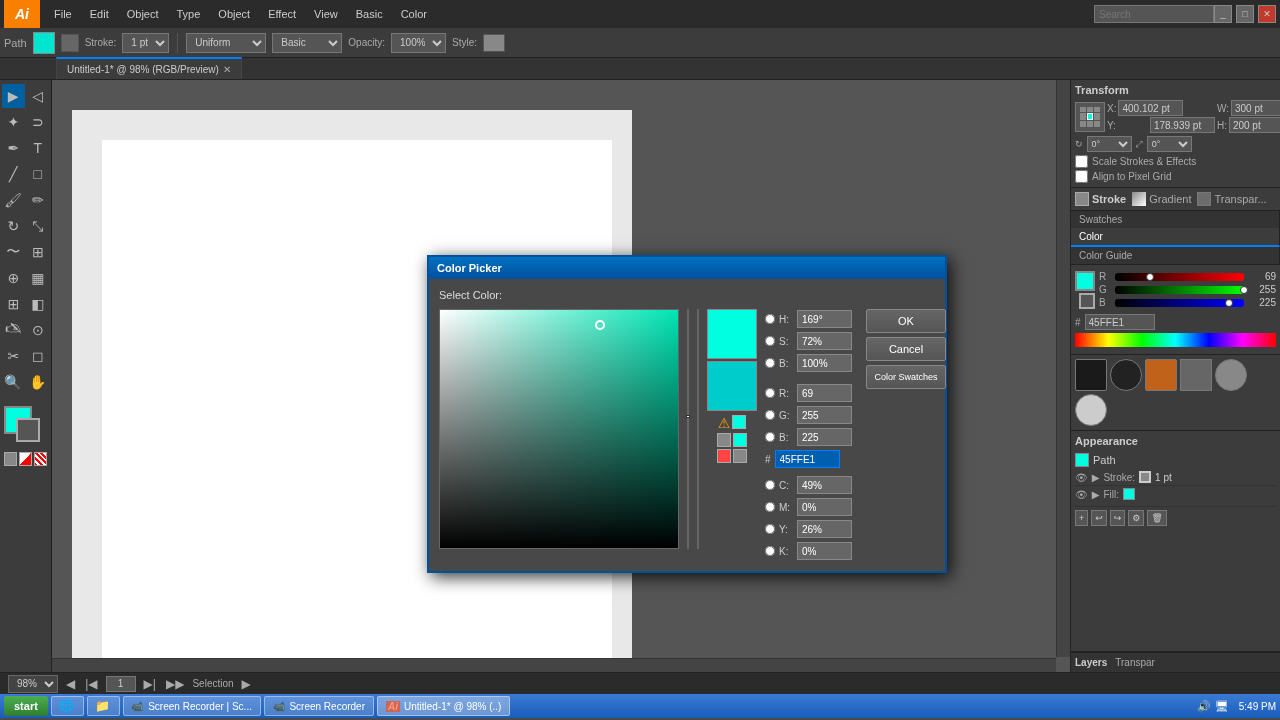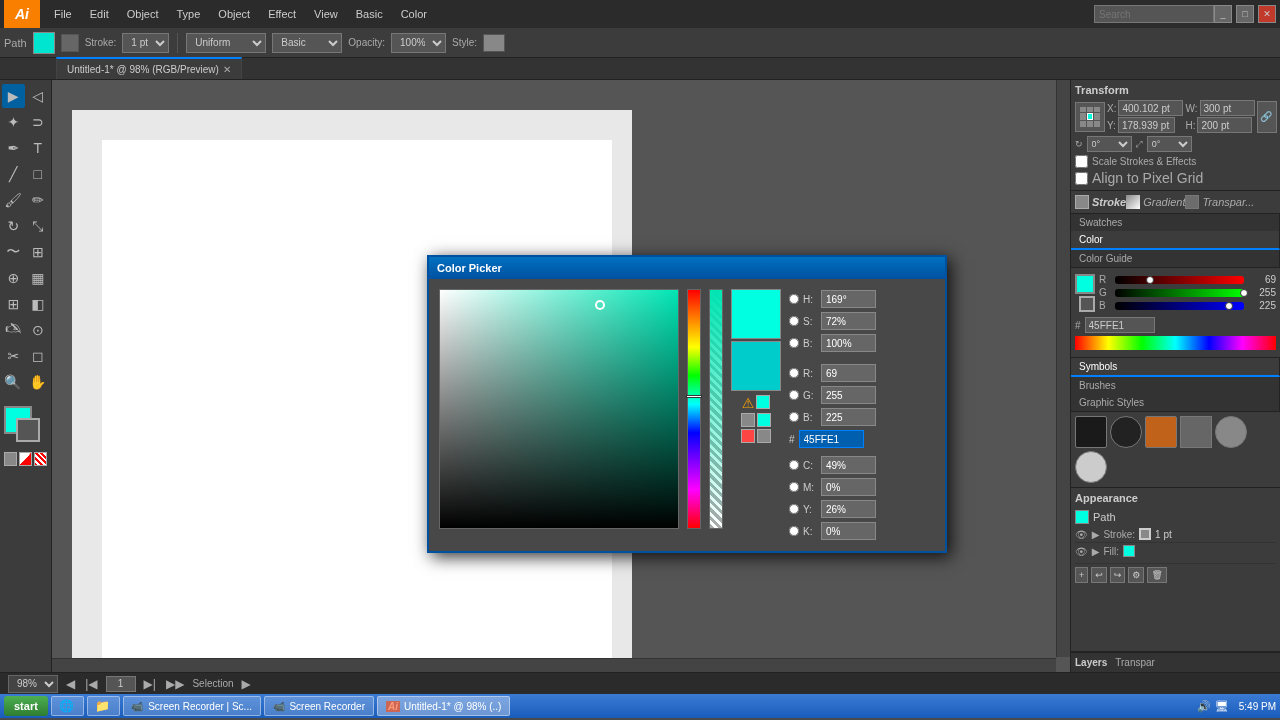--- a/index.html
+++ b/index.html
@@ -592,20 +592,21 @@
 
     <div style="position:absolute;right:0;top:0;bottom:15px;width:14px;background:#444;border-left:1px solid #333;"></div>
 
     <div style="position:absolute;bottom:0;left:0;right:14px;height:14px;background:#444;border-top:1px solid #333;"></div>
 
     <div id="color-picker-dialog">
       <div class="dialog-titlebar">
         <span>Color Picker</span>
       </div>
       <div class="dialog-body">
+        <div class="dialog-select-color">Select Color:</div>
         <div class="dialog-content">
 
           <div class="gradient-picker">
             <div class="gradient-cursor"></div>
           </div>
 
           <div class="hue-strip">
             <div class="hue-cursor"></div>
           </div>
 
@@ -682,20 +683,25 @@
               <span class="cv-label">Y:</span>
               <input type="text" class="cv-input" value="26%" style="">
             </div>
             <div class="cv-row">
               <input type="radio" class="cv-radio" name="colormode" style="">
               <span class="cv-label">K:</span>
               <input type="text" class="cv-input" value="0%" style="">
             </div>
           </div>
 
+          <div class="dialog-buttons">
+            <button class="dlg-btn">OK</button>
+            <button class="dlg-btn">Cancel</button>
+            <button class="dlg-btn" style="font-size:9px;">Color Swatches</button>
+          </div>
         </div>
 
       </div>
     </div>
   </div>
 
   <div id="right-panel" style="width:210px;background:#3c3c3c;border-left:1px solid #222;display:flex;flex-direction:column;overflow:hidden;font-size:11px;">
 
     <div style="padding:4px;border-bottom:1px solid #222;">
       <div style="display:flex;align-items:center;gap:4px;margin-bottom:4px;">
@@ -716,21 +722,21 @@
               <div style="background:#888;"></div>
           </div>
         </div>
         <div style="display:flex;flex-direction:column;gap:1px;">
           <div style="display:flex;align-items:center;gap:2px;">
             <span style="color:#aaa;font-size:10px;">X:</span>
             <input type="text" style="width: 65px; height: 16px; background: rgb(85, 85, 85); border: 1px solid rgb(119, 119, 119); color: rgb(204, 204, 204); font-size: 10px; padding: 1px 3px;" value="400.102 pt">
           </div>
           <div style="display:flex;align-items:center;gap:2px;">
             <span style="color:#aaa;font-size:10px;">Y:</span>
-            <input type="text" style="width: 57px; height: 16px; background: rgb(85, 85, 85); border: 1px solid rgb(119, 119, 119); color: rgb(204, 204, 204); font-size: 10px; padding: 1px 3px;" value="178.939 pt">
+            <input type="text" style="width: 65px; height: 16px; background: rgb(85, 85, 85); border: 1px solid rgb(119, 119, 119); color: rgb(204, 204, 204); font-size: 10px; padding: 1px 3px; margin-left: 32px;" value="178.939 pt">
           </div>
         </div>
         <div style="display:flex;flex-direction:column;gap:1px;">
           <div style="display:flex;align-items:center;gap:2px;">
             <span style="color:#aaa;font-size:10px;">W:</span>
             <input type="text" style="width: 55px; height: 16px; background: rgb(85, 85, 85); border: 1px solid rgb(119, 119, 119); color: rgb(204, 204, 204); font-size: 10px; padding: 1px 3px;" value="300 pt">
           </div>
           <div style="display:flex;align-items:center;gap:2px;">
             <span style="color:#aaa;font-size:10px;">H:</span>
             <input type="text" style="width: 55px; height: 16px; background: rgb(85, 85, 85); border: 1px solid rgb(119, 119, 119); color: rgb(204, 204, 204); font-size: 10px; padding: 1px 3px;" value="200 pt">
@@ -746,27 +752,27 @@
         <span style="color:#aaa;font-size:9px;">⤢</span>
         <select style="width:45px;height:16px;background:#555;border:1px solid #777;color:#ccc;font-size:9px;"><option>0°</option></select>
       </div>
       <div style="margin-top:3px;">
         <label style="display:flex;align-items:center;gap:4px;cursor:pointer;">
           <input type="checkbox" style="">
           <span style="color:#aaa;font-size:10px;">Scale Strokes &amp; Effects</span>
         </label>
         <label style="display:flex;align-items:center;gap:4px;cursor:pointer;margin-top:2px;">
           <input type="checkbox" style="">
-          <span style="color:#aaa;font-size:14px;">Align to Pixel Grid</span>
+          <span style="color:#aaa;font-size:10px;">Align to Pixel Grid</span>
         </label>
       </div>
     </div>
 
     <div style="padding:4px;border-bottom:1px solid #222;">
-      <div style="display:flex;align-items:flex-end;font-style:italic;">
+      <div style="display:flex;gap:6px;align-items:flex-end;">
         <div style="display:flex;align-items:center;gap:3px;">
           <div style="width:14px;height:14px;background:#888;border:1px solid #aaa;"></div>
           <span style="color:#ccc;font-size:11px;font-weight:bold;">Stroke</span>
         </div>
         <div style="display:flex;align-items:center;gap:3px;">
           <div style="width:14px;height:14px;background:linear-gradient(135deg,#888,#fff);"></div>
           <span style="color:#aaa;font-size:11px;">Gradient</span>
         </div>
         <div style="display:flex;align-items:center;gap:3px;">
           <div style="width:14px;height:14px;background:rgba(180,180,180,0.4);border:1px solid #777;"></div>
@@ -813,25 +819,20 @@
         </div>
         <div class="hex-row">
           <span class="hex-label">#</span>
           <input type="text" class="hex-input" value="45FFE1" style="">
         </div>
         <div class="color-gradient-bar"></div>
       </div>
     </div>
 
     <div style="border-bottom:1px solid #222;">
-      <div class="swatches-tabs">
-        <span class="swatch-tab active">Symbols</span>
-        <span class="swatch-tab">Brushes</span>
-        <span class="swatch-tab">Graphic Styles</span>
-      </div>
       <div style="display:flex;gap:3px;padding:4px;flex-wrap:wrap;">
         <div class="sym-item" style="background:#1a1a1a;border-radius:2px;"></div>
         <div class="sym-item" style="background:#222;border-radius:50%;"></div>
         <div class="sym-item" style="background:#c0621a;border-radius:2px;"></div>
         <div class="sym-item" style="background:#666;"></div>
         <div class="sym-item" style="background:#888;border-radius:50%;"></div>
         <div class="sym-item" style="background:#ccc;border-radius:50%;"></div>
       </div>
     </div>
 

